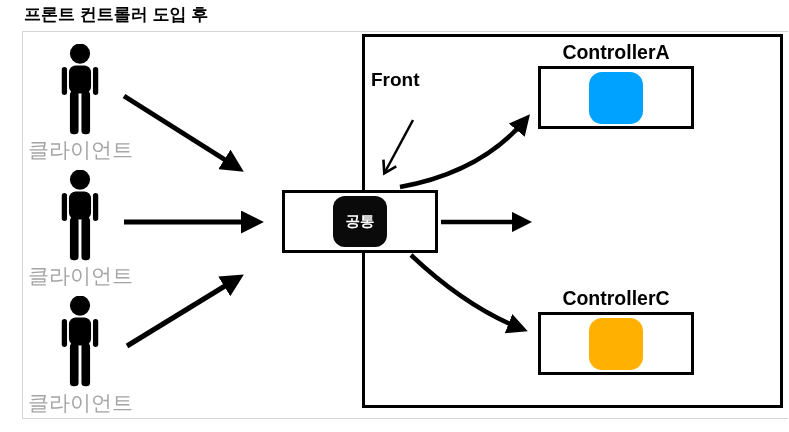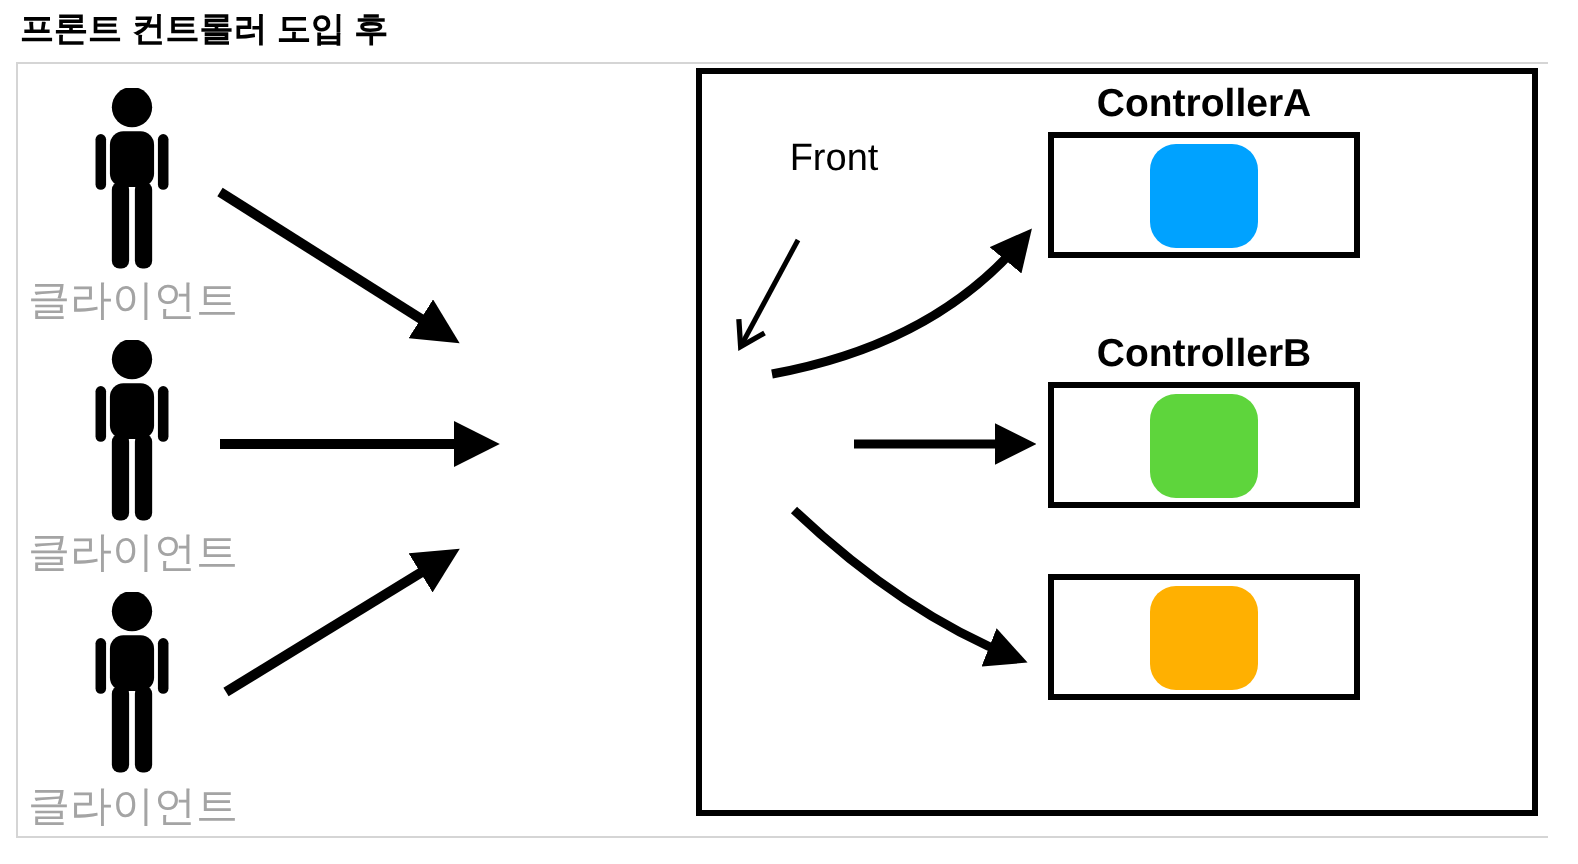--- a/index.html
+++ b/index.html
@@ -3,20 +3,21 @@
 <meta charset="utf-8">
 <style>
   html, body { margin: 0; padding: 0; background: #fff; }
   .canvas {
     position: relative;
     width: 774px;
     height: 432px;
     background: #ffffff;
     font-family: "Liberation Sans", sans-serif;
     overflow: hidden;
+    margin-left: 14px;
   }
   .title {
     position: absolute;
     left: 10px;
     top: 3px;
     font-size: 17px;
     font-weight: bold;
     color: #000;
     white-space: nowrap;
   }
@@ -61,23 +62,23 @@
     white-space: nowrap;
   }
   #client-label-1 { top: 136px; }
   #client-label-2 { top: 262px; }
   #client-label-3 { top: 389px; }
   .fc-label {
     position: absolute;
     left: 357px;
     top: 68px;
     width: 120px;
-    text-align: center;
+    text-align: left;
     font-size: 19px;
-    font-weight: normal;
+    font-weight: bold;
     line-height: 23px;
     color: #000;
     z-index: 2;
   }
   .common-box {
     position: absolute;
     left: 268px;
     top: 190px;
     width: 156px;
     height: 63px;
@@ -180,34 +181,32 @@
   </svg>
 
   <div class="client-label" id="client-label-1">클라이언트</div>
   <div class="client-label" id="client-label-2">클라이언트</div>
   <div class="client-label" id="client-label-3">클라이언트</div>
 
   <div class="fc-label">
     <div>Front</div>
   </div>
 
+  <div class="common-box">
+    <div class="common-chip">공통</div>
+  </div>
 
   <div class="controller" id="controller-a">
     <div class="controller-label">ControllerA</div>
     <div class="controller-box">
       <div class="controller-chip" style="background-color: rgb(0, 162, 255);"></div>
     </div>
   </div>
-  <div class="controller" id="controller-b">
-    <div class="controller-label">ControllerB</div>
-    <div class="controller-box">
-      <div class="controller-chip" style="background-color: rgb(94, 213, 60);"></div>
-    </div>
-  </div>
   <div class="controller" id="controller-c">
+    <div class="controller-label">ControllerC</div>
     <div class="controller-box">
       <div class="controller-chip" style="background-color: rgb(255, 176, 1);"></div>
     </div>
   </div>
 
   <svg class="arrows" width="789" height="432" viewBox="0 0 789 432">
     <defs>
       <marker id="arrow" viewBox="0 0 10 10" refX="7" refY="5" markerWidth="4.6" markerHeight="4.6" orient="auto-start-reverse">
         <path d="M0,0 L10,5 L0,10 z" fill="#000"></path>
       </marker>

